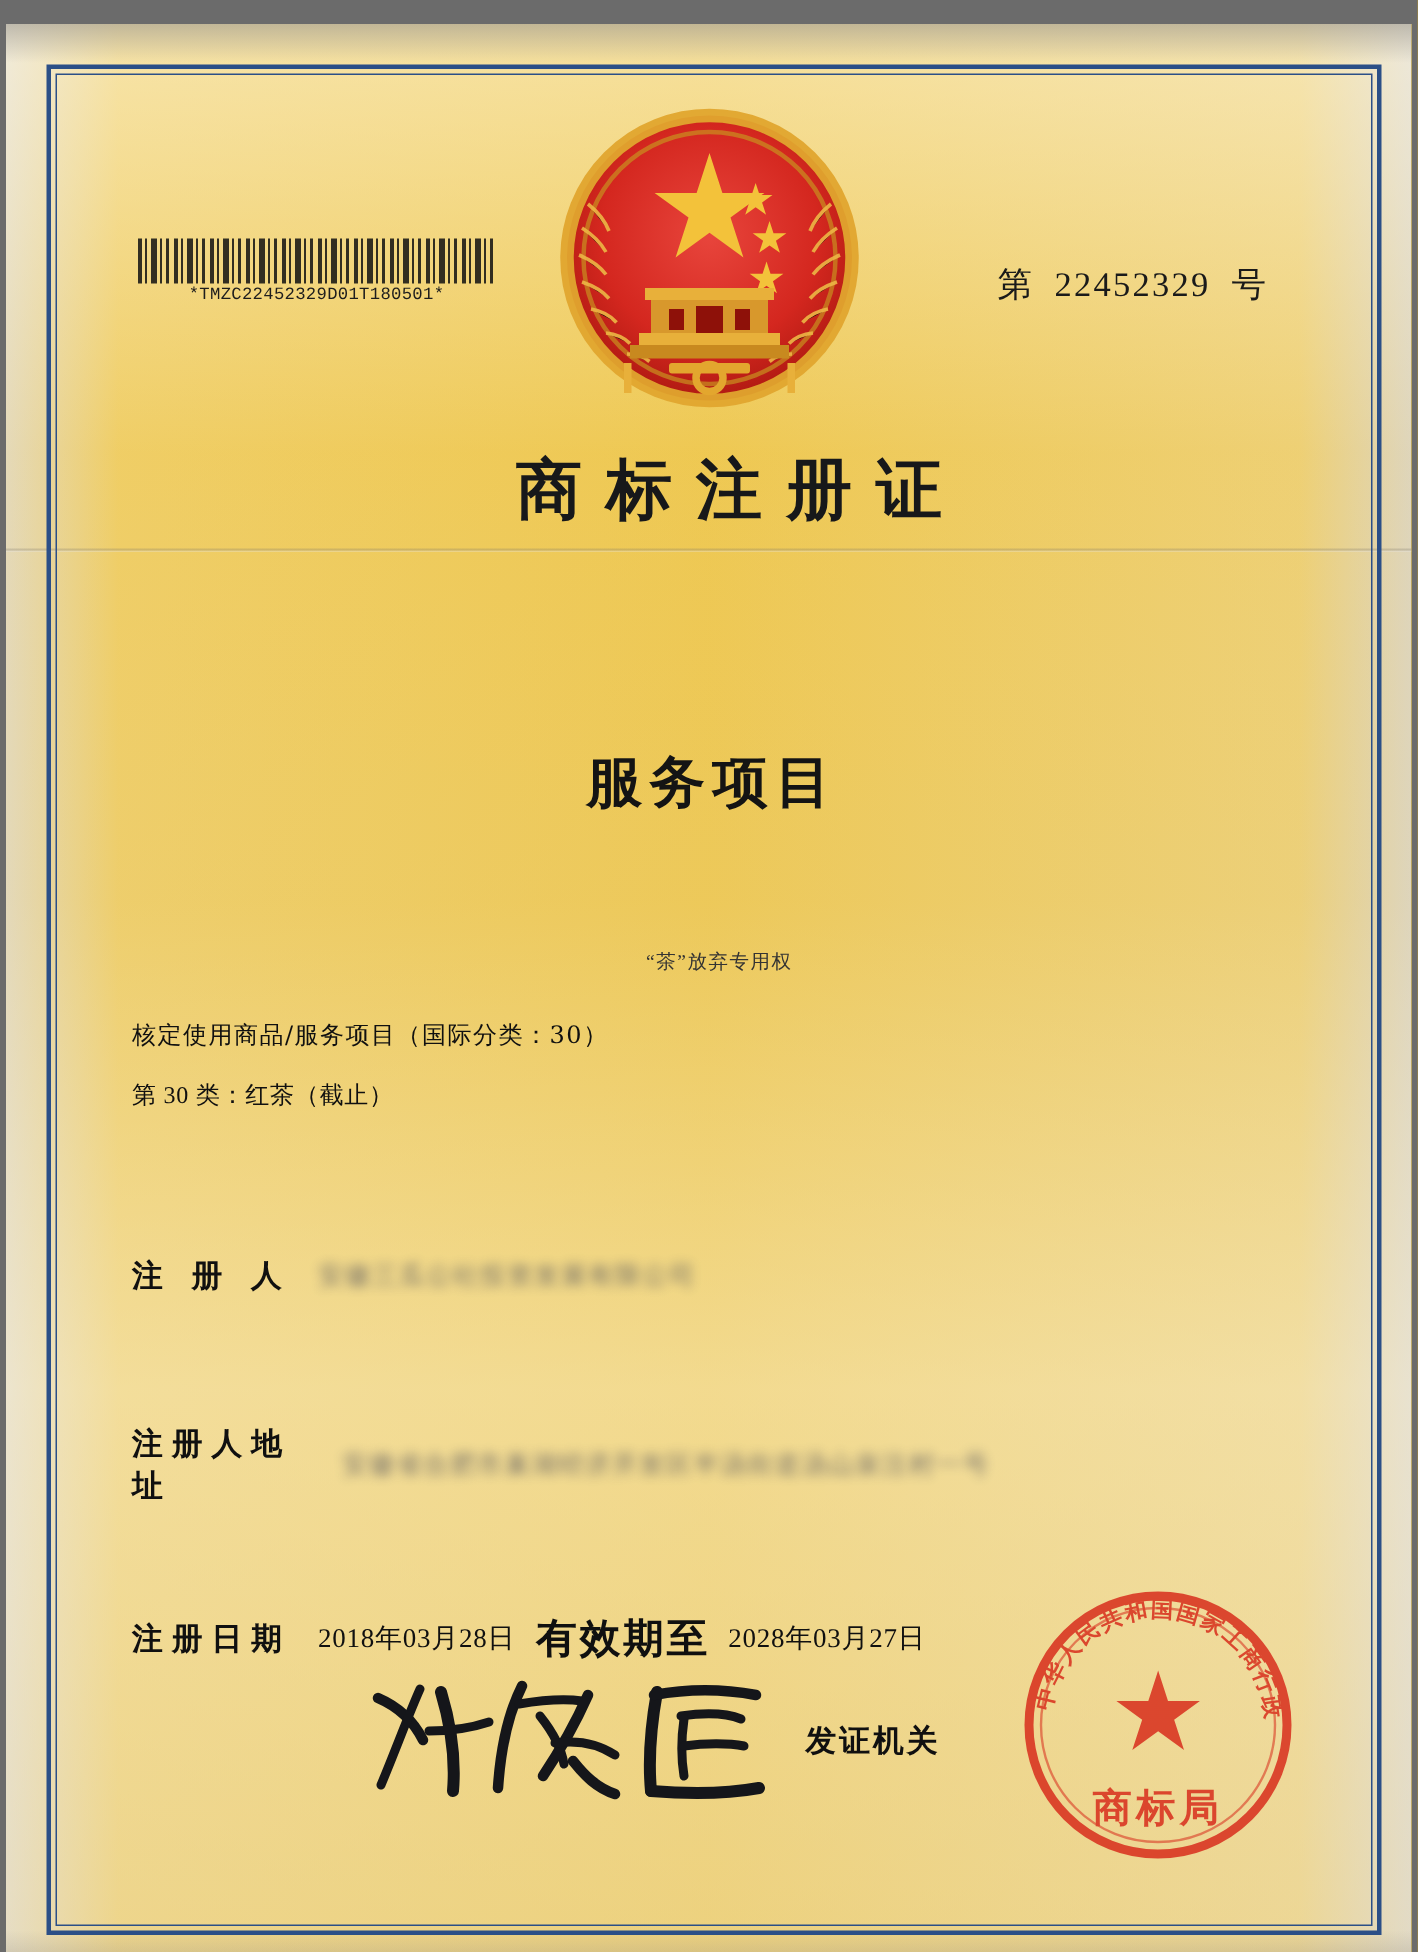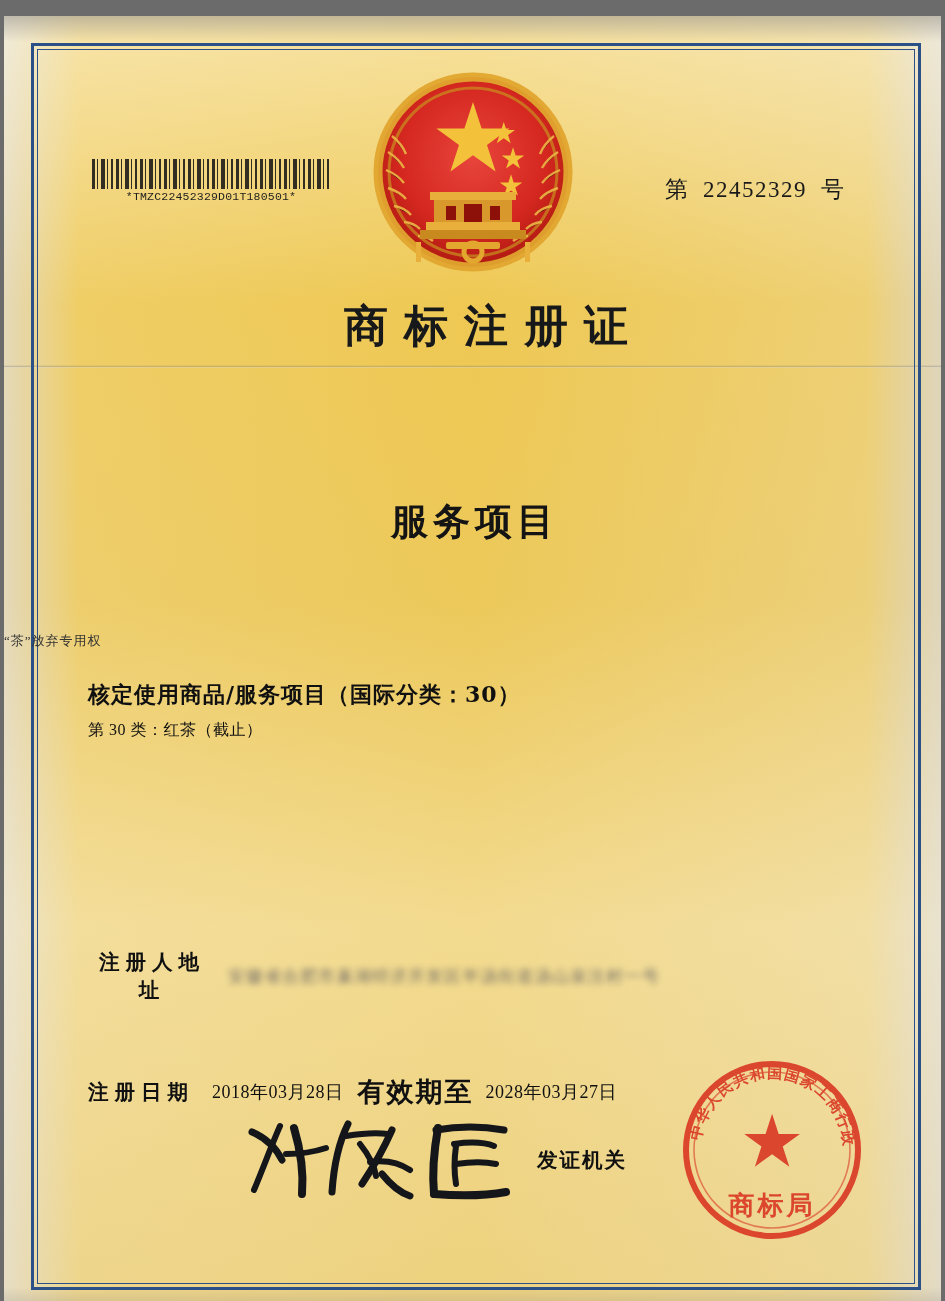--- a/index.html
+++ b/index.html
@@ -137,38 +137,38 @@
     font-size: 37px;
     font-weight: 700;
     letter-spacing: 5px;
     color: #141414;
     text-indent: 5px;
     font-family: "DejaVu Serif", "Liberation Serif", serif;
   }
 
   .disclaimer {
     position: absolute;
-    left: 0; right: 0;
+    left: 14px; right: 0;
     top: 616px;
-    text-align: left;
+    text-align: center;
     font-size: 13px;
     color: #333;
     letter-spacing: 1px;
   }
 
   
   .row {
     position: absolute;
     left: 84px;
     right: 70px;
     color: #101010;
   }
   .lbl-bold {
-    font-weight: 700;
-    font-size: 22px;
+    font-weight: 400;
+    font-size: 16px;
     letter-spacing: 1px;
     font-family: "DejaVu Serif", "Liberation Serif", serif;
   }
   .goods-title { top: 664px; }
   .goods-line {
     top: 704px;
     font-size: 16px;
     letter-spacing: 0.5px;
   }
 
@@ -179,21 +179,21 @@
 
   .row .field-label {
     display: inline-block;
     font-weight: 700;
     font-size: 20.5px;
     letter-spacing: 6px;
     font-family: "DejaVu Serif", "Liberation Serif", serif;
     vertical-align: middle;
   }
   .w-reg   { width: 112px; }
-  .w-addr  { width: 128px; letter-spacing: 1.5px; text-align: center; }
+  .w-addr  { width: 128px; letter-spacing: 1.5px; }
 
   
   .redacted {
     display: inline-block;
     vertical-align: middle;
     font-size: 17px;
     color: #5c5c60;
     letter-spacing: 1px;
     filter: blur(2.2px);
     opacity: 0.85;
@@ -355,20 +355,23 @@
 
   <div class="tm-name">服务项目</div>
 
   <div class="disclaimer">“茶”放弃专用权</div>
 
   <div class="row goods-title">
     <span class="lbl-bold">核定使用商品/服务项目（国际分类：30）</span>
   </div>
   <div class="row goods-line">第 30 类：红茶（截止）</div>
 
+  <div class="row reg-person">
+    <span class="field-label w-reg">注 册 人</span><span class="redacted strong">安徽三瓜公社投资发展有限公司</span>
+  </div>
 
   <div class="row reg-addr">
     <span class="field-label w-addr">注册人地址</span><span class="redacted strong">安徽省合肥市巢湖经济开发区半汤街道汤山泉注村一号</span>
   </div>
 
   <div class="row reg-date">
     <span class="field-label w-reg">注册日期</span><span class="date-inline">2018年03月28日</span><span class="lbl-valid">有效期至</span><span class="date-inline">2028年03月27日</span>
   </div>
 
 

